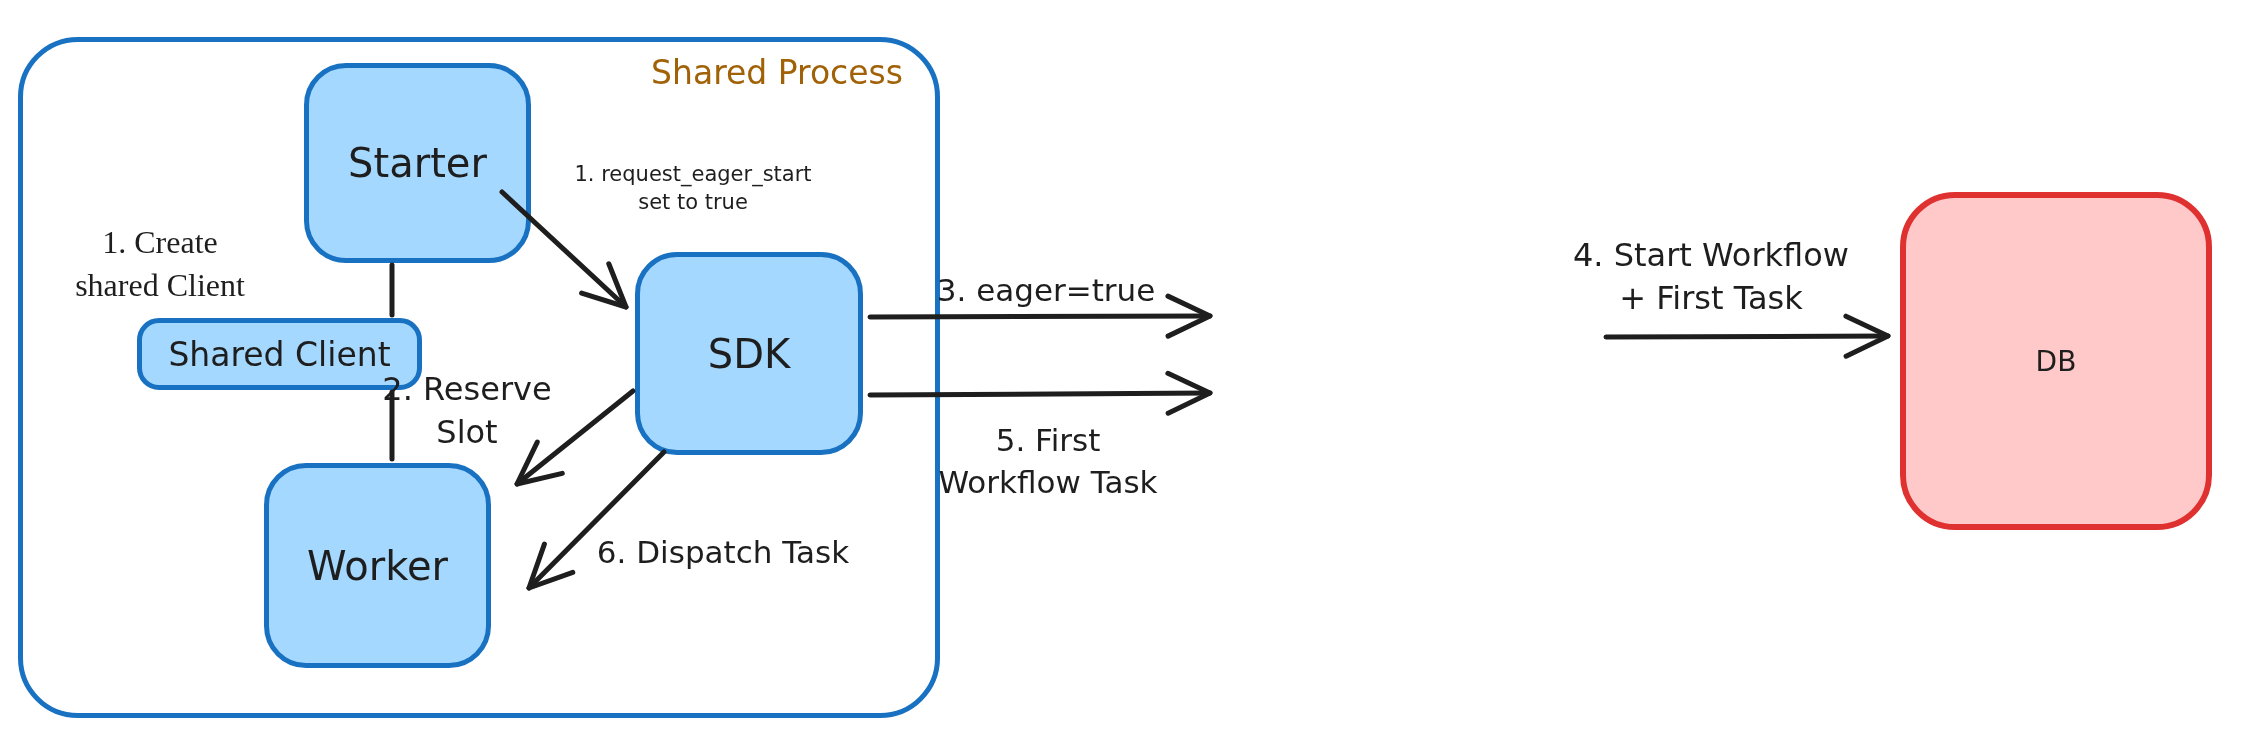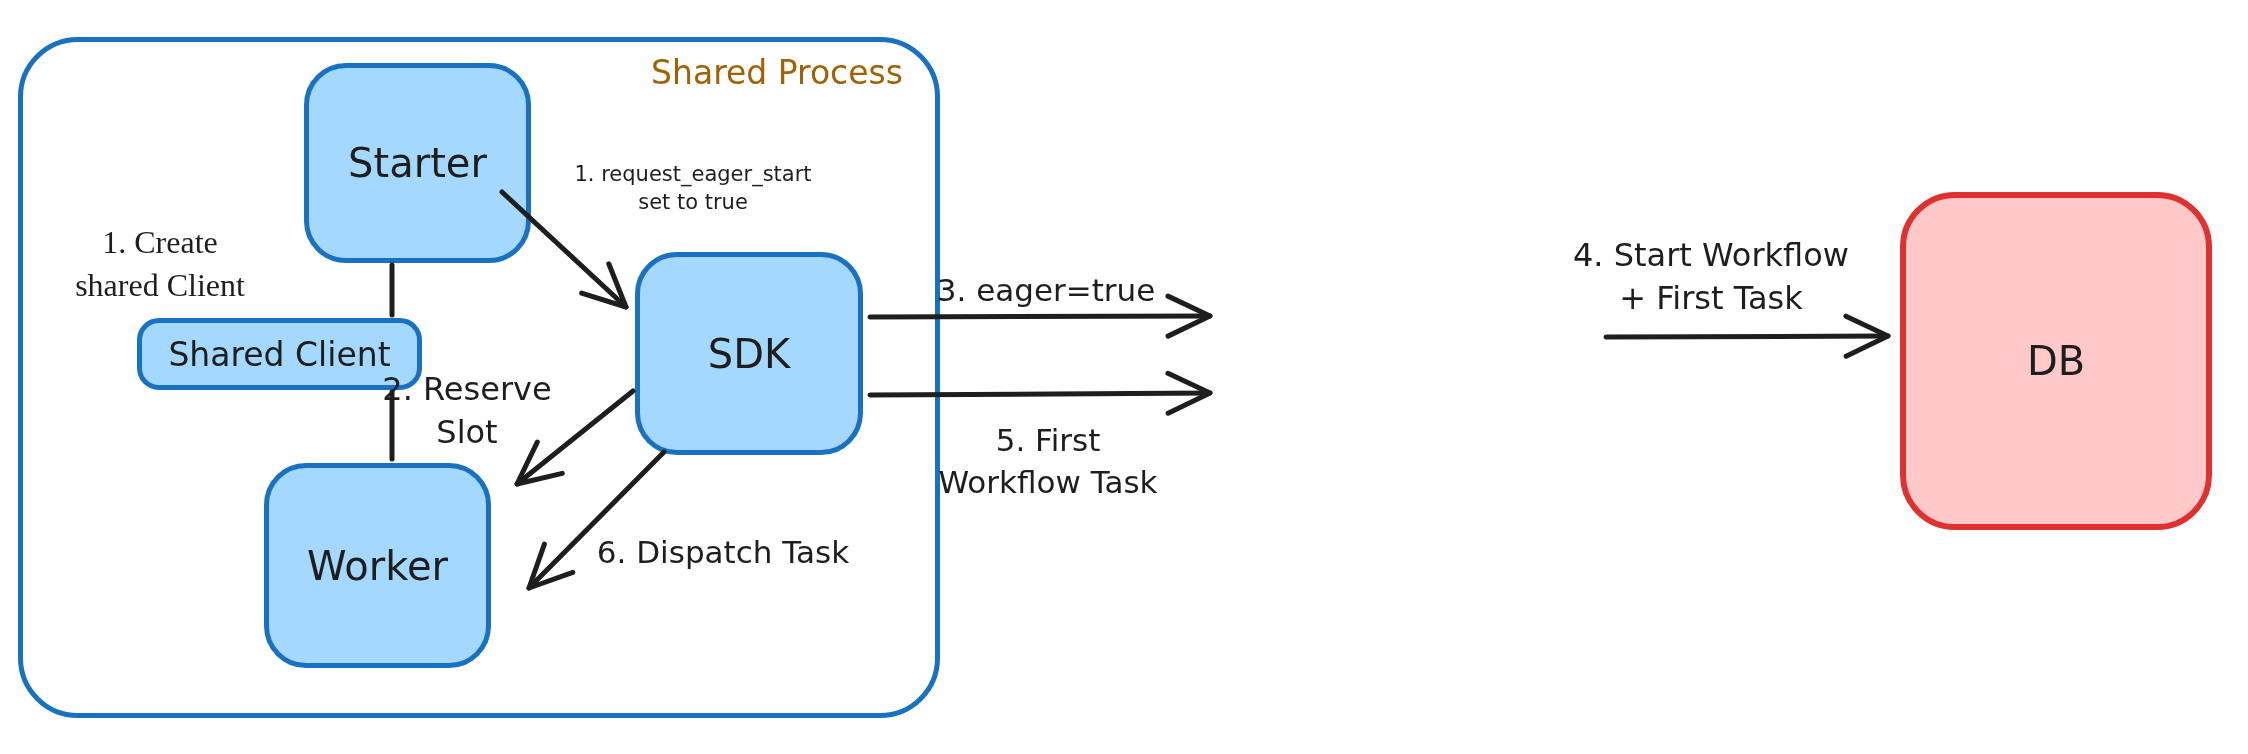--- a/index.html
+++ b/index.html
@@ -51,21 +51,21 @@
   }
   .node.red {
     background: #ffc9c9;
     border: 6px solid #e03131;
   }
   .node-starter { left: 268px; top: 63px;  width: 227px; height: 200px; border-radius: 42px; font-size: 40px; margin-left: 36px; }
   .node-shared-client { left: 137px; top: 318px; width: 285px; height: 72px; border-radius: 22px; font-size: 33px; }
   .node-worker  { left: 264px; top: 463px; width: 227px; height: 205px; border-radius: 42px; font-size: 40px; }
   .node-sdk     { left: 635px; top: 252px; width: 228px; height: 203px; border-radius: 42px; font-size: 40px; }
   .node-server  { left: 1222px; top: 145px; width: 376px; height: 420px; border-radius: 50%; border-width: 7px; font-size: 38px; }
-  .node-db      { left: 1900px; top: 192px; width: 312px; height: 338px; border-radius: 55px; font-size: 40px; }
+  .node-db      { left: 1900px; top: 192px; width: 312px; height: 338px; border-radius: 55px; font-size: 28px; }
   .ann {
     position: absolute;
     transform: translate(-50%, -50%);
     text-align: center;
     color: #1e1e1e;
     white-space: nowrap;
     line-height: 1.35;
   }
   .ann .ln { display: block; }
   .ann-create-shared-client { left: 160px;  top: 264px; font-size: 32px; font-family: Liberation Serif, serif; }

